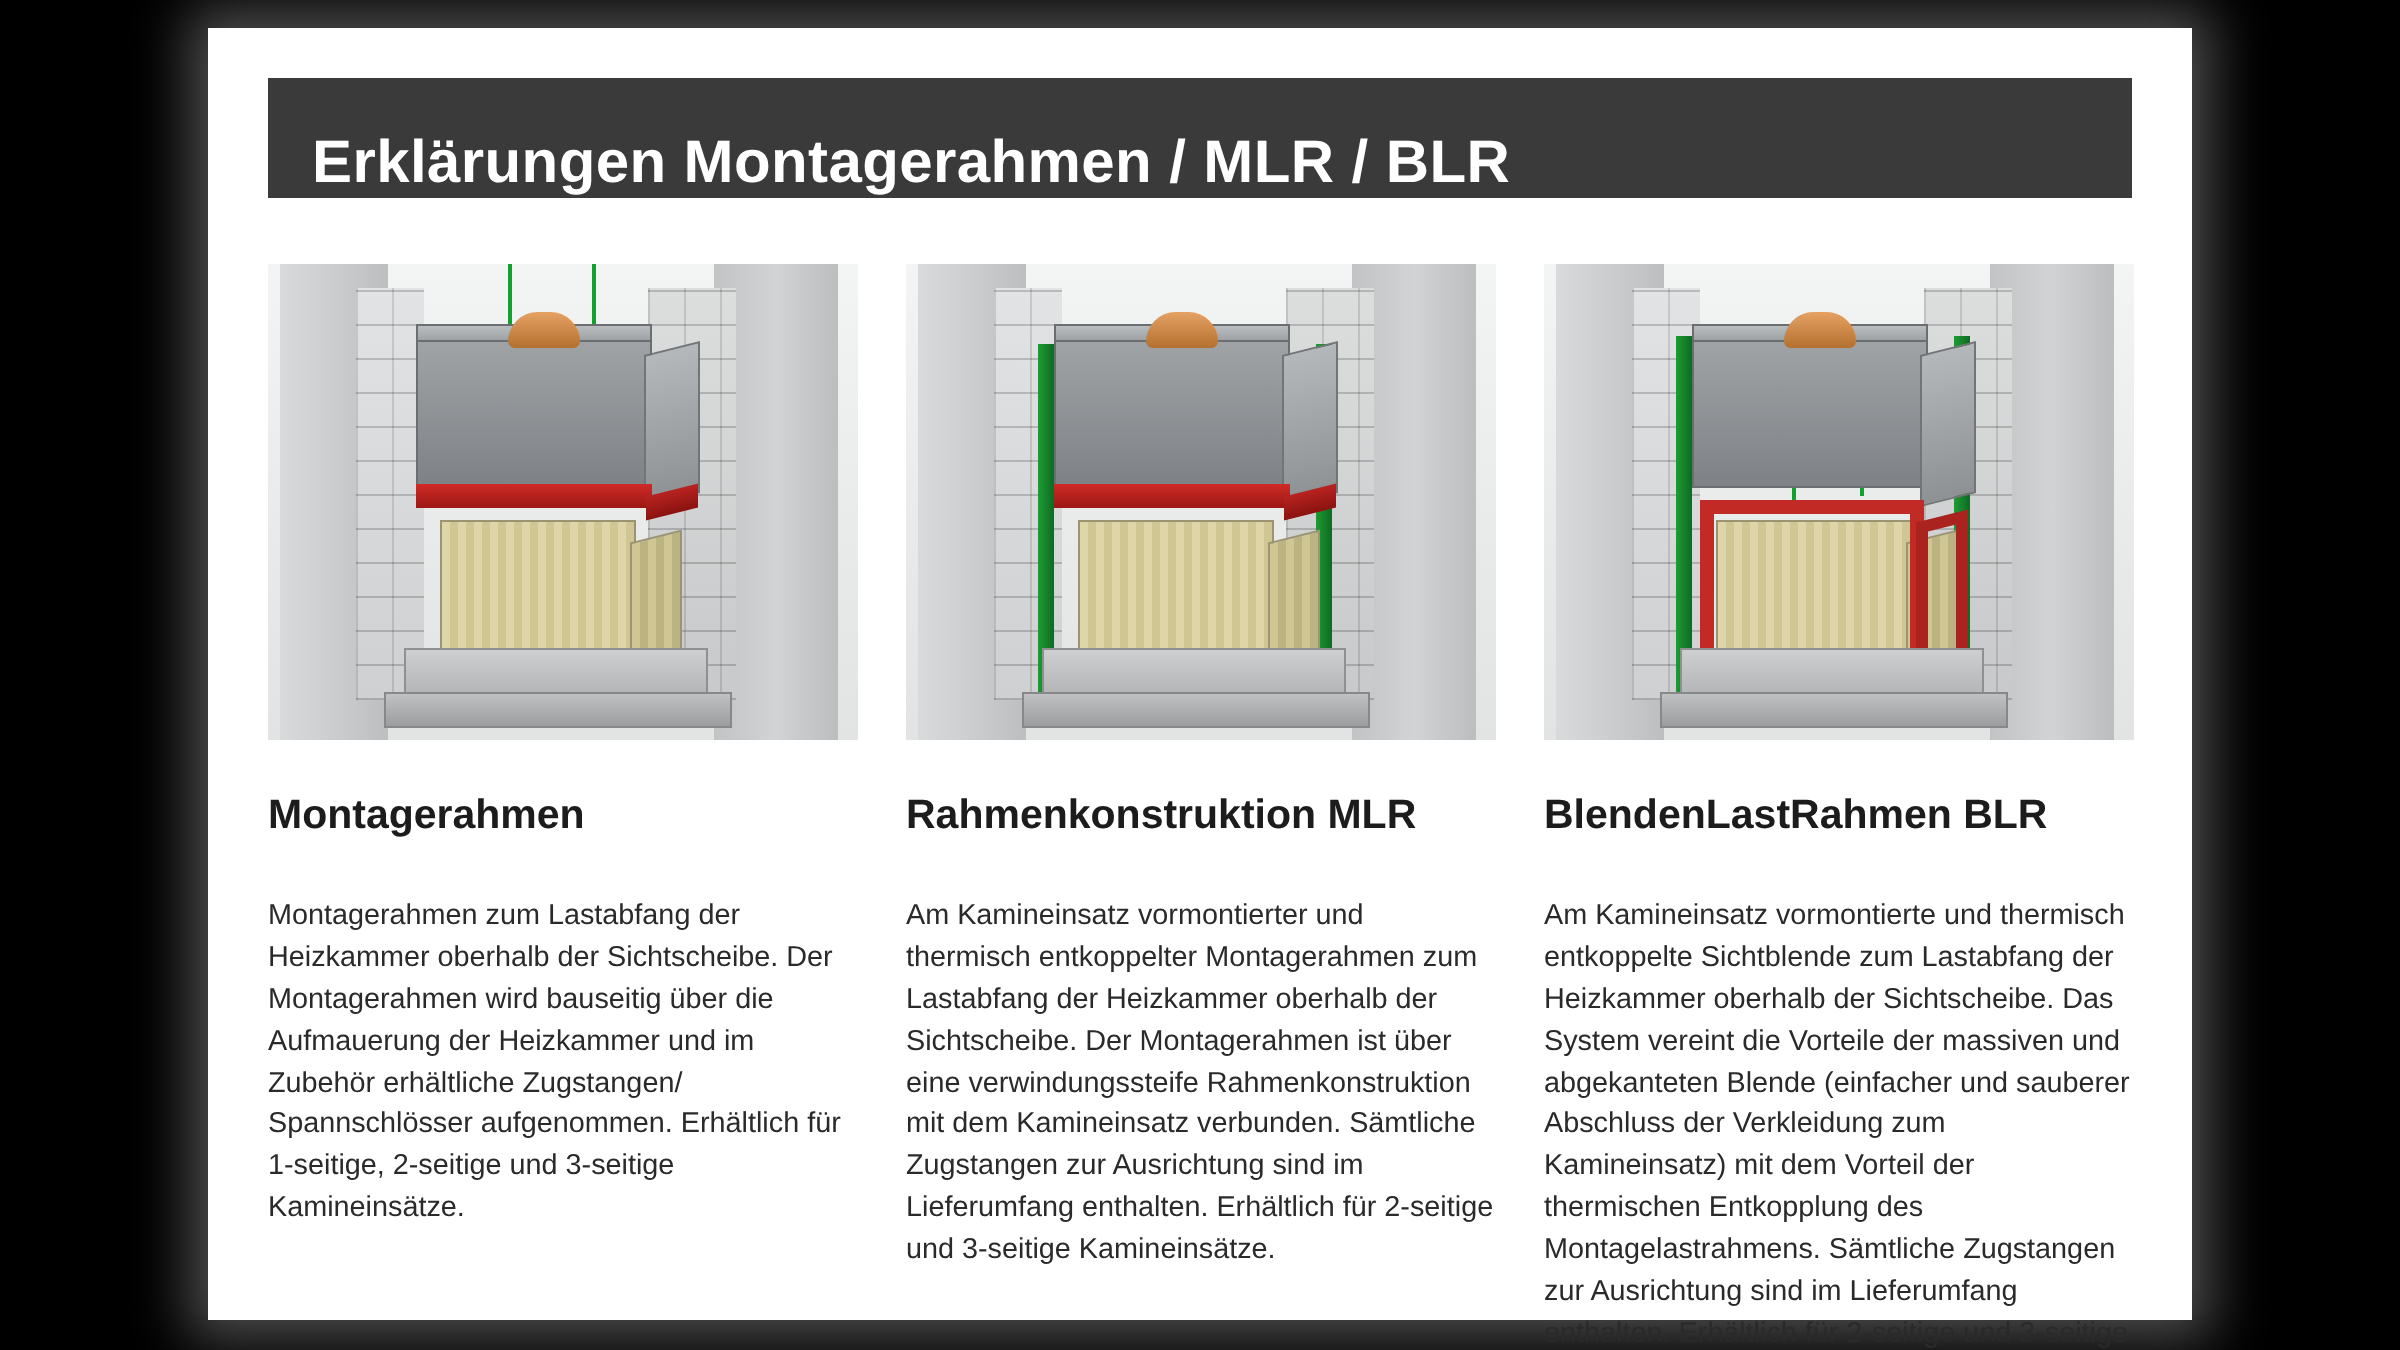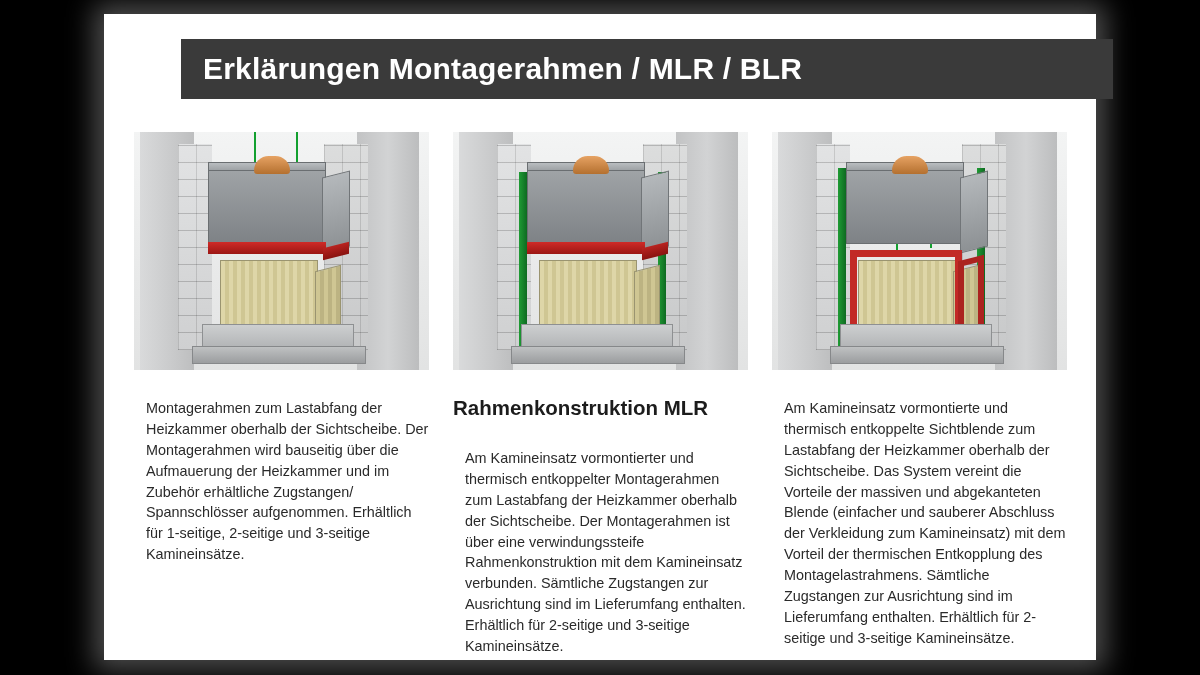--- a/index.html
+++ b/index.html
@@ -33,22 +33,21 @@
   }
 
   .title-bar {
     position: absolute;
     left: 30px;
     top: 25px;
     width: 932px;
     height: 60px;
     background: #3a3a3a;
     display: flex;
-    align-items: center;
-    margin-left: 47px;
+    align-items: flex-end;
   }
   .title-bar h1 {
     margin: 0;
     padding-left: 22px;
     color: #ffffff;
     font-size: 30px;
     font-weight: bold;
     letter-spacing: 0.2px;
     white-space: nowrap;
   }
@@ -186,21 +185,21 @@
     transform: skewY(-14deg);
   }
 
   .col h2 {
     margin: 26px 0 0 0;
     font-size: 20.5px;
     font-weight: bold;
     color: #1c1c1c;
   }
   .col p {
-    margin: 28px 0 0 12px;
+    margin: 28px 0 0 0;
     font-size: 14.4px;
     line-height: 1.45;
     color: #2a2a2a;
   }
 </style>
 </head>
 <body>
 
 <div class="slide-backdrop"></div>
 
@@ -224,20 +223,21 @@
         <div class="fp-hood"></div>
         <div class="fp-hood-side"></div>
         <div class="fp-copper"></div>
         <div class="fp-red"></div>
         <div class="fp-red-side"></div>
         <div class="fp-glass"></div>
         <div class="fp-glass-side"></div>
         <div class="fp-base"></div>
         <div class="fp-base2"></div>
       </div>
+      <h2>Montagerahmen</h2>
       <p>Montagerahmen zum Lastabfang der Heizkammer oberhalb der Sichtscheibe. Der Montagerahmen wird bauseitig über die Aufmauerung der Heizkammer und im Zubehör erhältliche Zugstangen/ Spannschlösser aufgenommen. Erhältlich für 1-seitige, 2-seitige und 3-seitige Kamineinsätze.</p>
     </div>
 
     <div class="col">
       <div class="figure">
         <div class="fp-wallL"></div>
         <div class="fp-wallR"></div>
         <div class="fp-brickL"></div>
         <div class="fp-brickR"></div>
         <div class="fp-green-v" style="left:66px; top:40px; height:186px;"></div>
@@ -273,17 +273,18 @@
         <div class="fp-hood"></div>
         <div class="fp-hood-side"></div>
         <div class="fp-copper"></div>
         <div class="fp-glass"></div>
         <div class="fp-glass-side"></div>
         <div class="fp-redframe"></div>
         <div class="fp-redframe-side"></div>
         <div class="fp-base"></div>
         <div class="fp-base2"></div>
       </div>
+      <h2>BlendenLastRahmen BLR</h2>
       <p>Am Kamineinsatz vormontierte und thermisch entkoppelte Sichtblende zum Lastabfang der Heizkammer oberhalb der Sichtscheibe. Das System vereint die Vorteile der massiven und abgekanteten Blende (einfacher und sauberer Abschluss der Verkleidung zum Kamineinsatz) mit dem Vorteil der thermischen Entkopplung des Montagelastrahmens. Sämtliche Zugstangen zur Ausrichtung sind im Lieferumfang enthalten. Erhältlich für 2-seitige und 3-seitige Kamineinsätze.</p>
     </div>
 
   </div>
 </div>
 
 </body></html>

